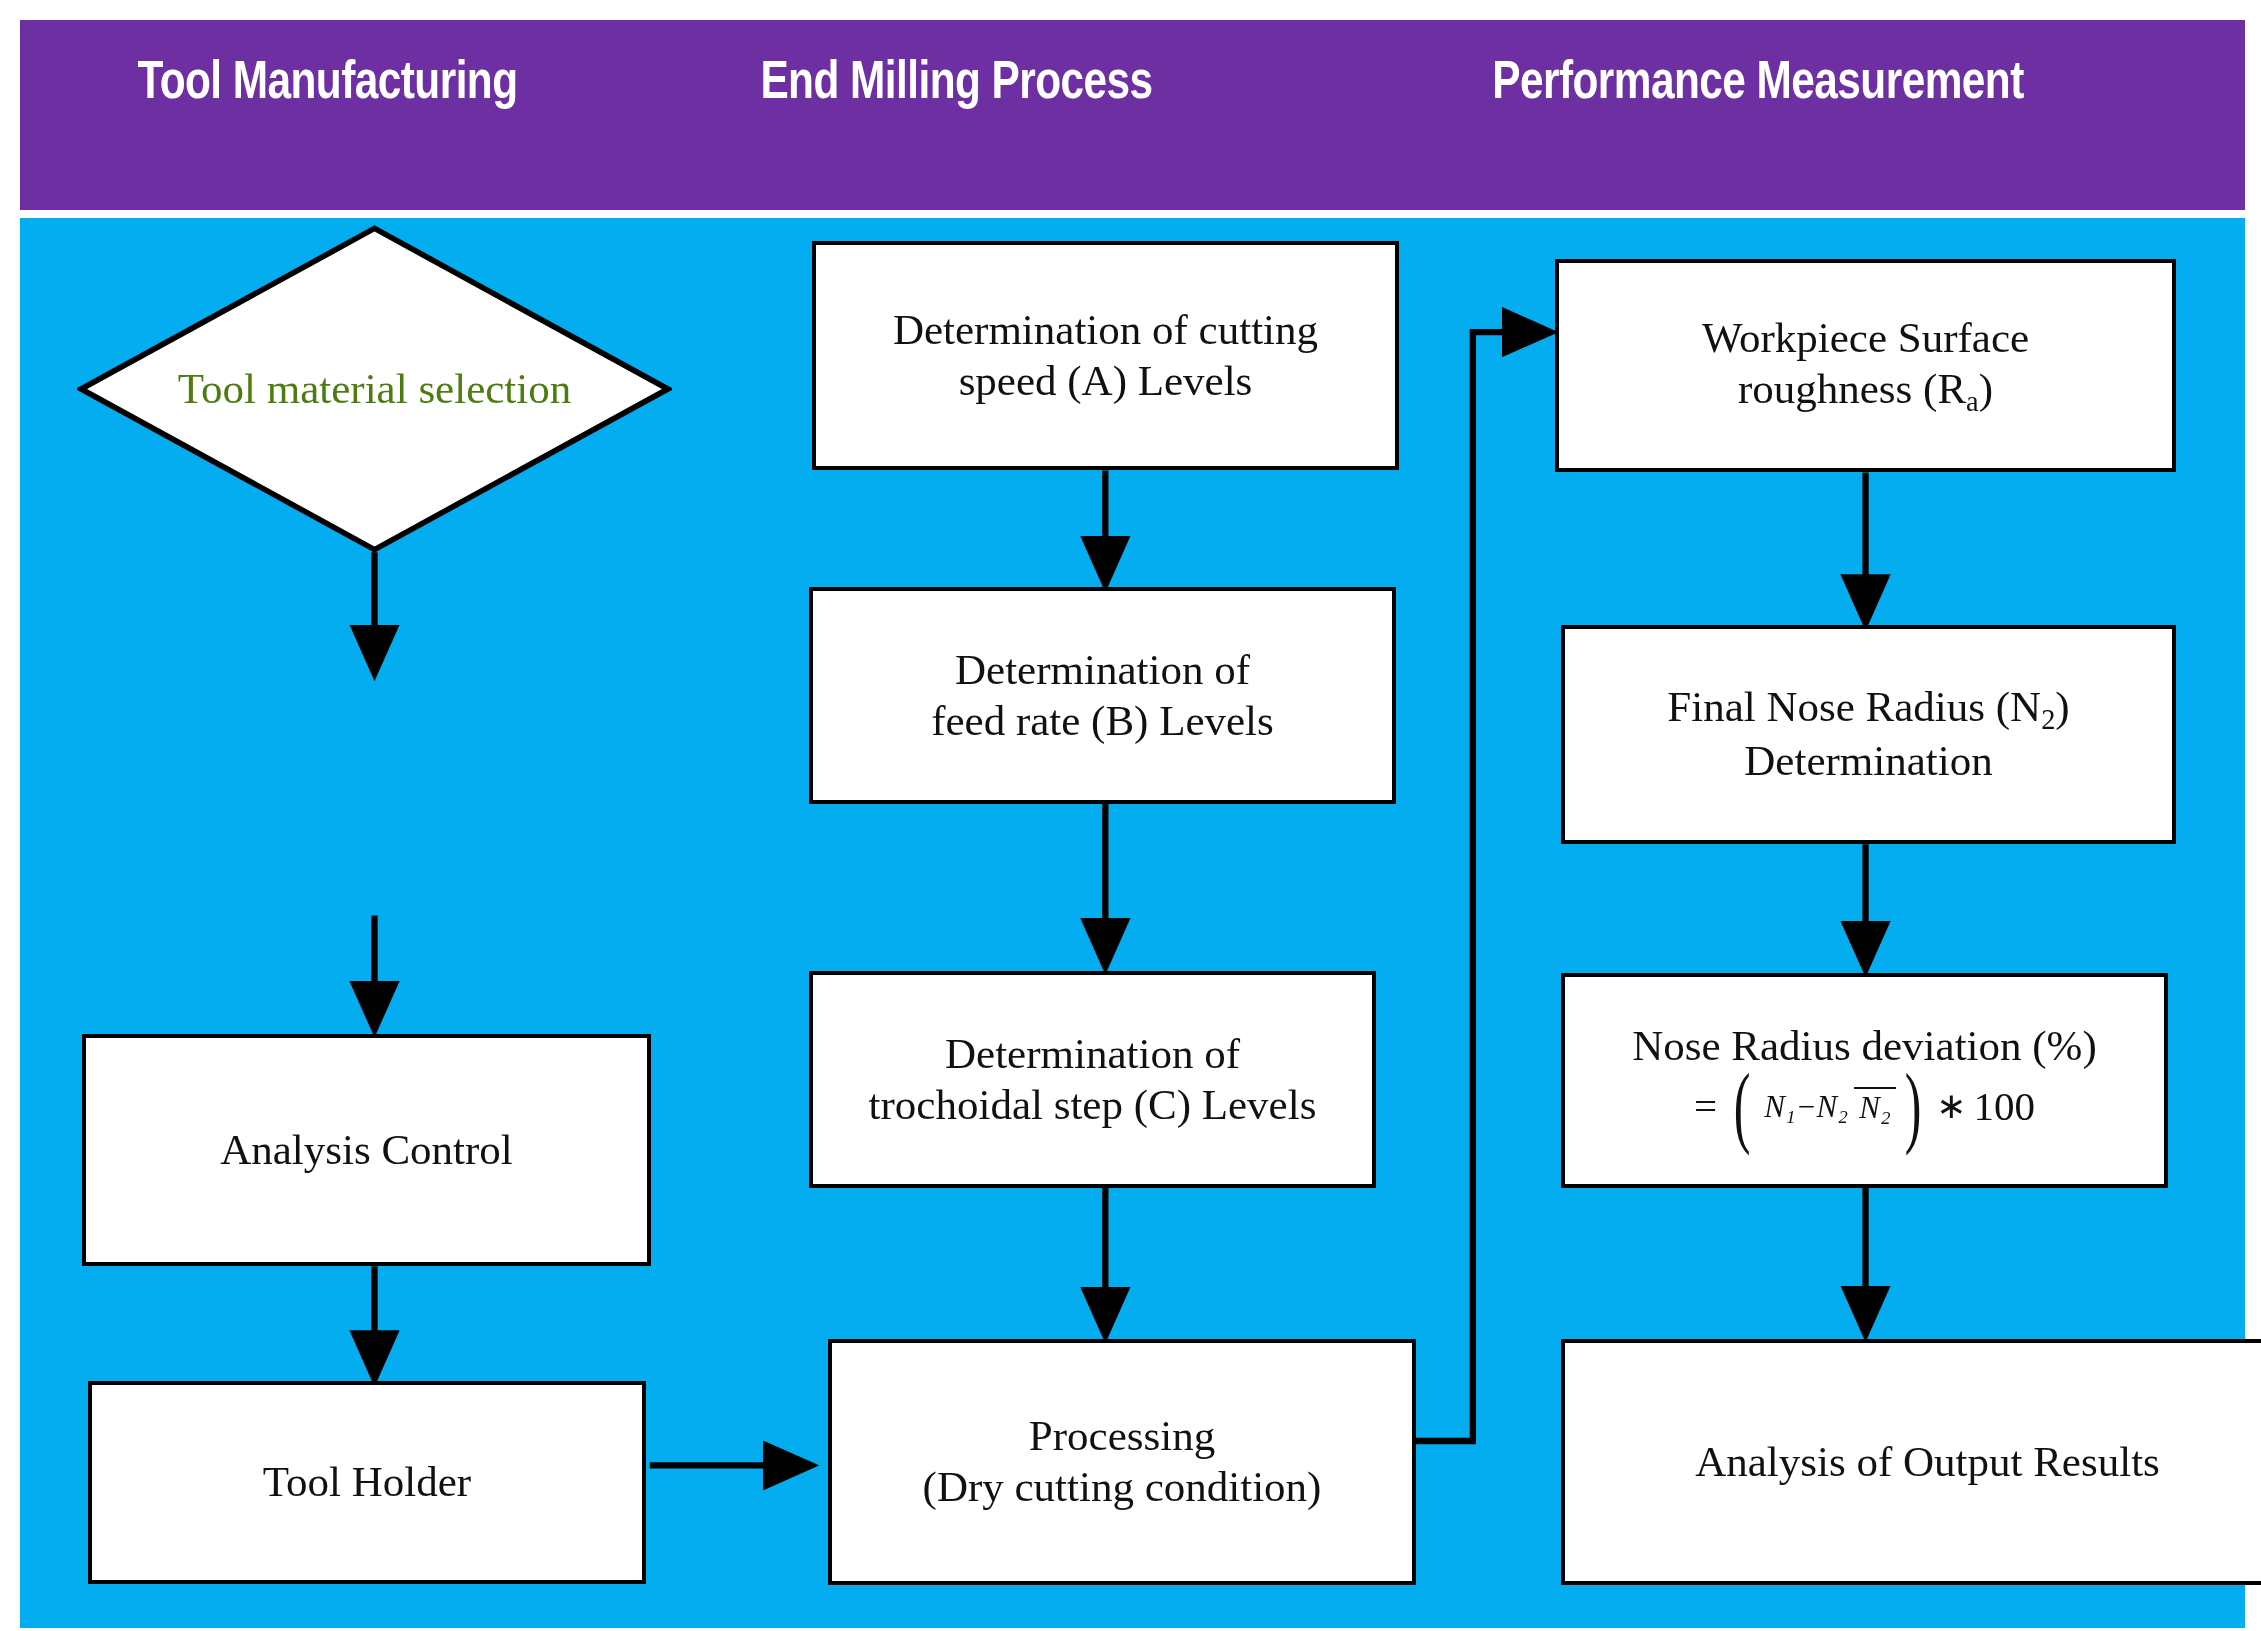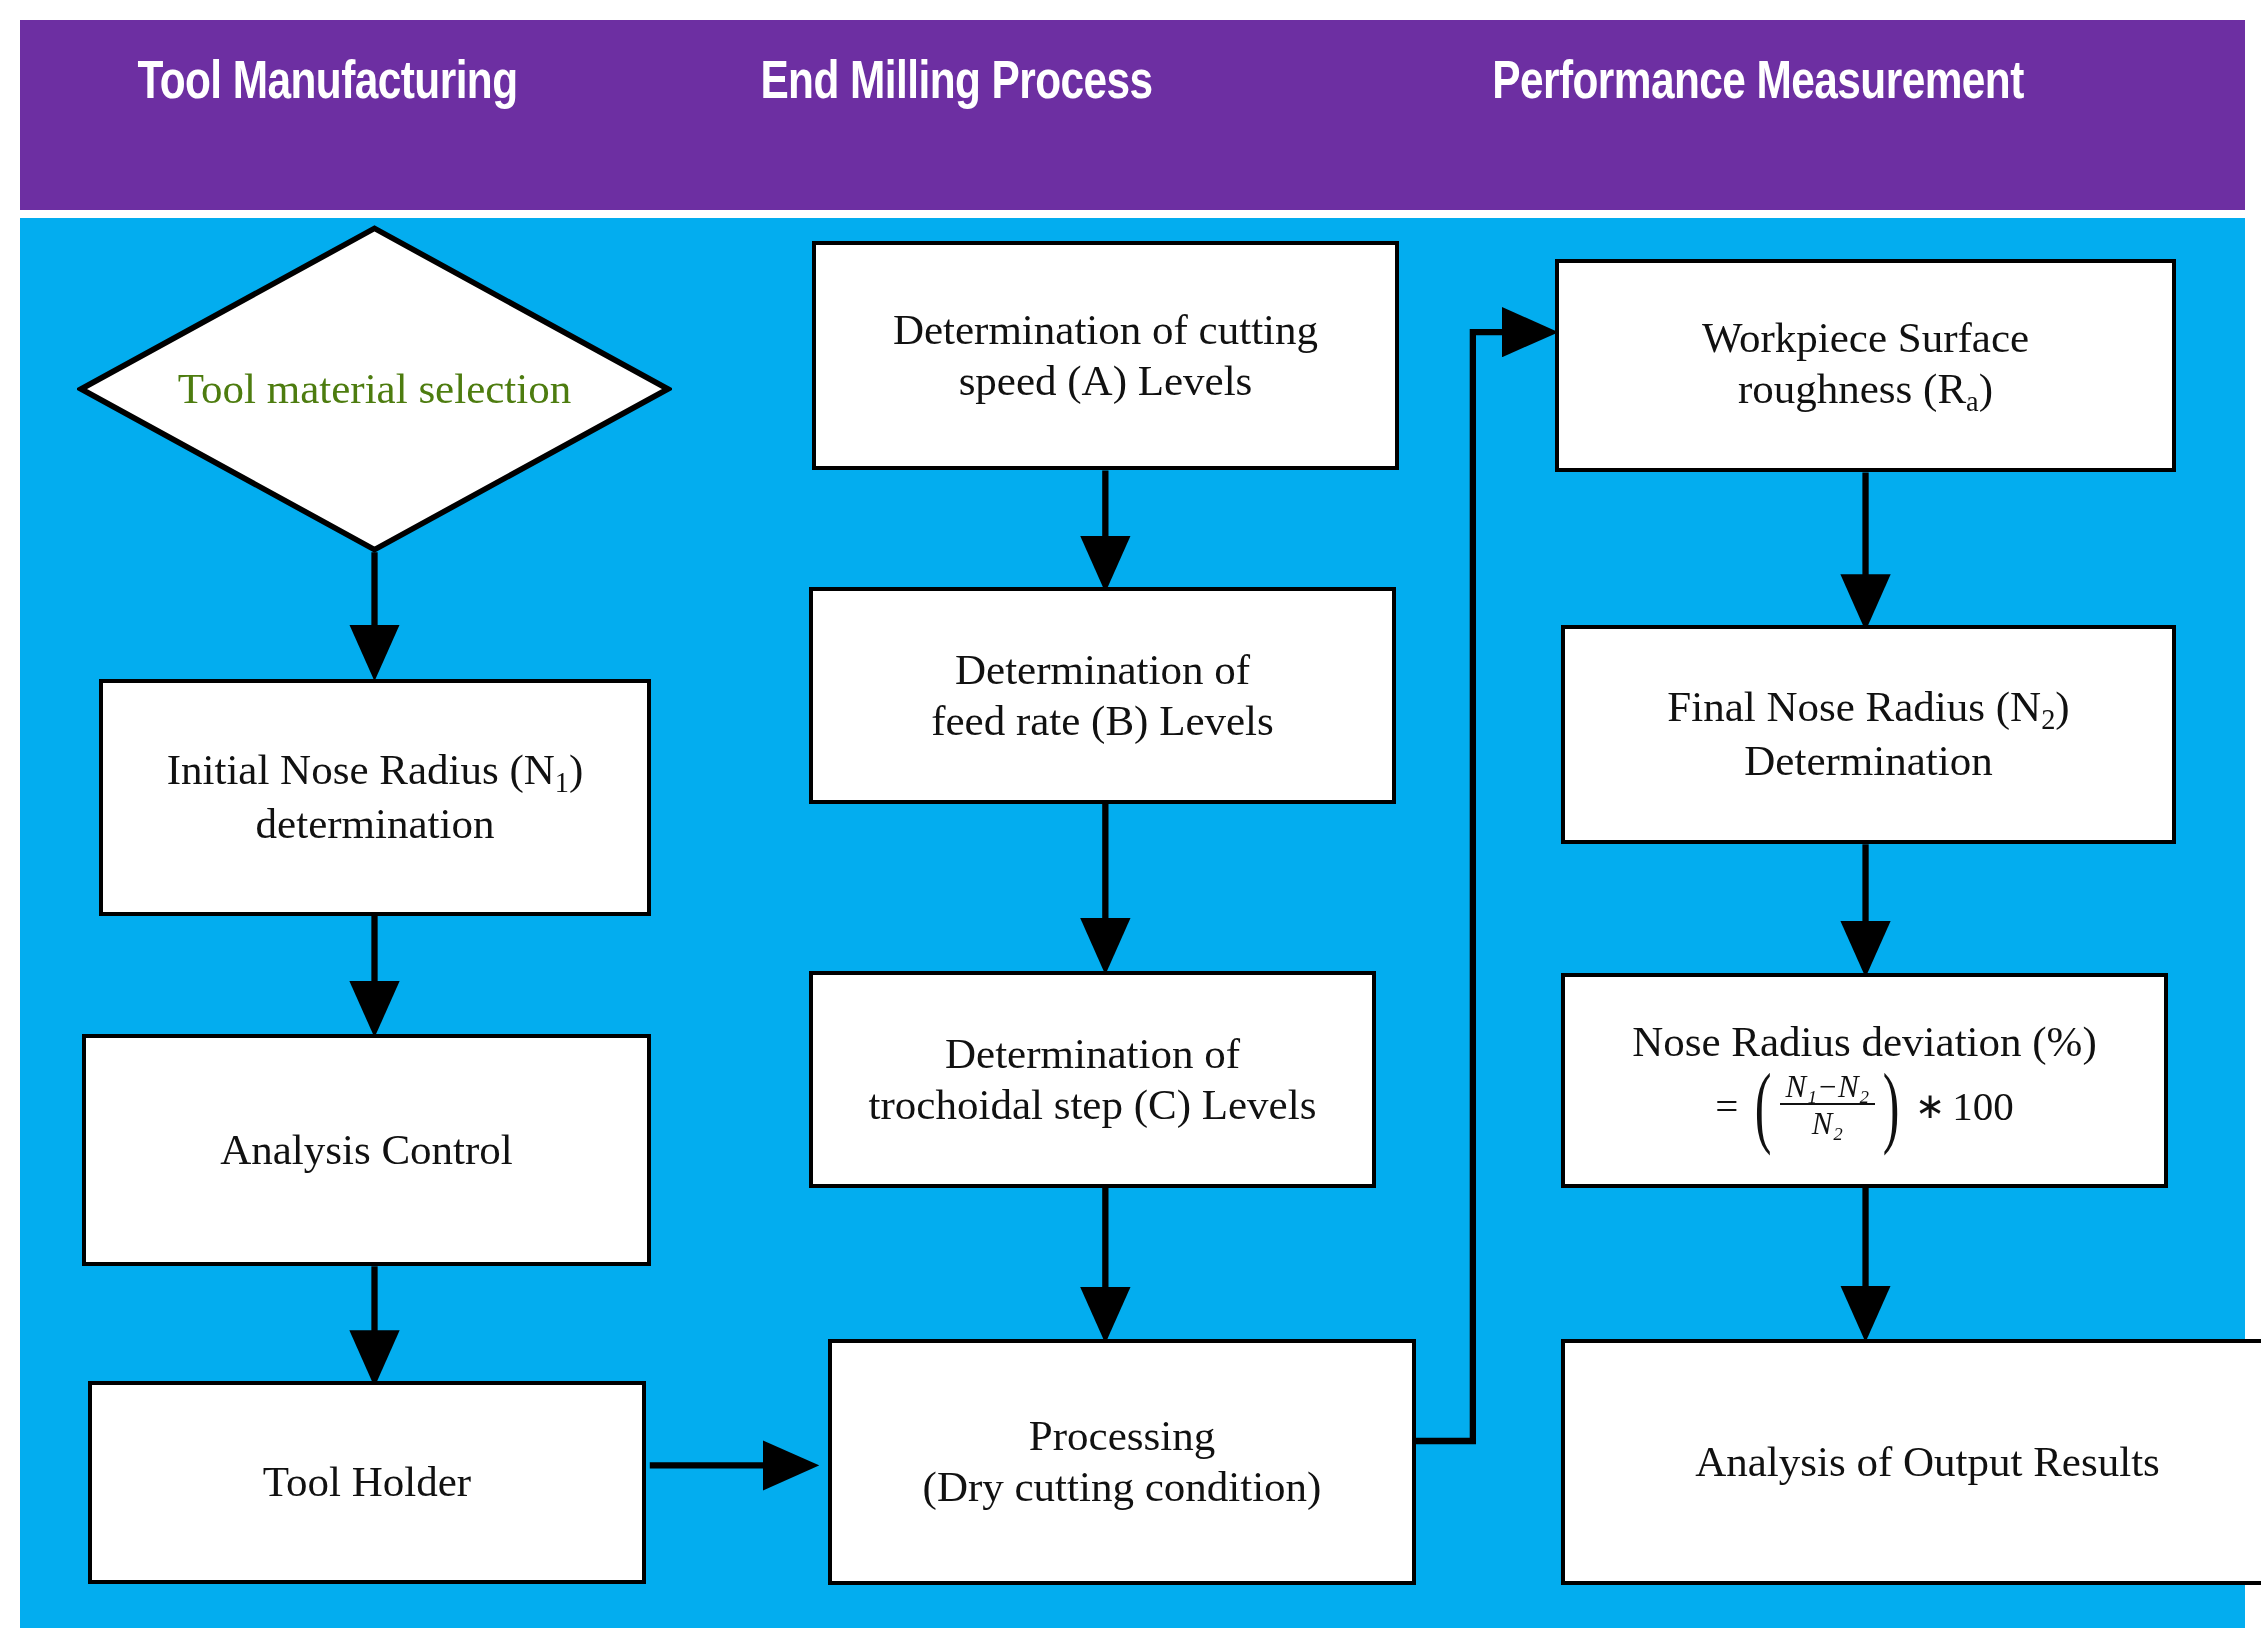--- a/index.html
+++ b/index.html
@@ -69,21 +69,21 @@
   
   .formula-box{flex-direction:column;}
   .fl1{font-size:43px;line-height:1.1;}
   .fl2{display:flex;align-items:center;justify-content:center;
        font-size:41px;margin-top:4.2px;}
   .fl2 .eq{margin-right:9.8px;font-size:41px;}
   .paren{
     font-size:91px;line-height:0.72;font-weight:300;
     transform:scaleX(0.55);display:inline-block;
   }
-  .frac{display:inline-flex;flex-direction:column;align-items:center;
+  .frac{display:inline-flex;flex-direction:row;align-items:center;
         margin:0 1.4px;font-style:italic;font-family:"Liberation Serif",serif;}
   .frac .num{font-size:31px;padding:0 5.6px;line-height:1.08;}
   .frac .den{font-size:31px;padding:0 5.6px;line-height:1.2;
              border-top:2.8px solid #111;width:100%;box-sizing:border-box;text-align:center;}
   .mulp{margin:0 7px 0 8.4px;font-size:36px;}
   .hundred{font-size:41px;}
 </style>
 </head>
 <body>
 
@@ -127,26 +127,20 @@
     </svg>
     <div class="diamond-txt">
       <div>
         <span class="l">Tool</span>
         <span class="l">material</span>
         <span class="l">selection</span>
       </div>
     </div>
   </div>
 
-  <div class="node" style="left:99px;top:679px;width:552px;height:237px;">
-    <div>
-      <span class="l"><span>Initial Nose Radius (N</span><sub>1</sub><span>)</span></span>
-      <span class="l">determination</span>
-    </div>
-  </div>
 
   <div class="node" style="left:82px;top:1034px;width:569px;height:232px;">
     <span>Analysis Control</span>
   </div>
 
   <div class="node" style="left:88px;top:1381px;width:558px;height:203px;">
     <span>Tool Holder</span>
   </div>
 
   <div class="node" style="left:812px;top:241px;width:587px;height:229px;">

